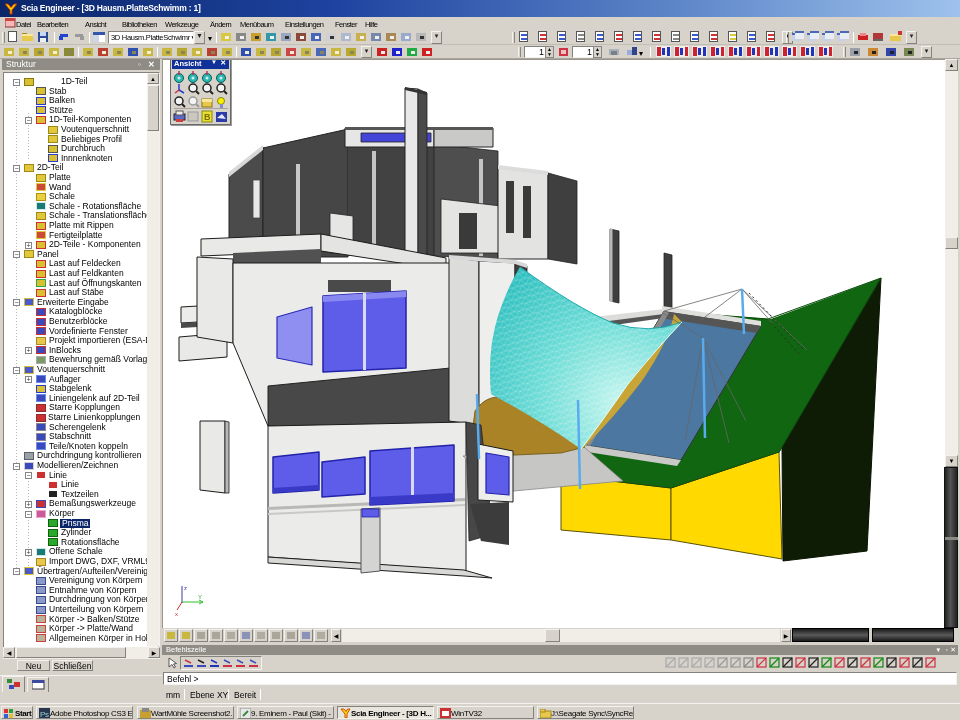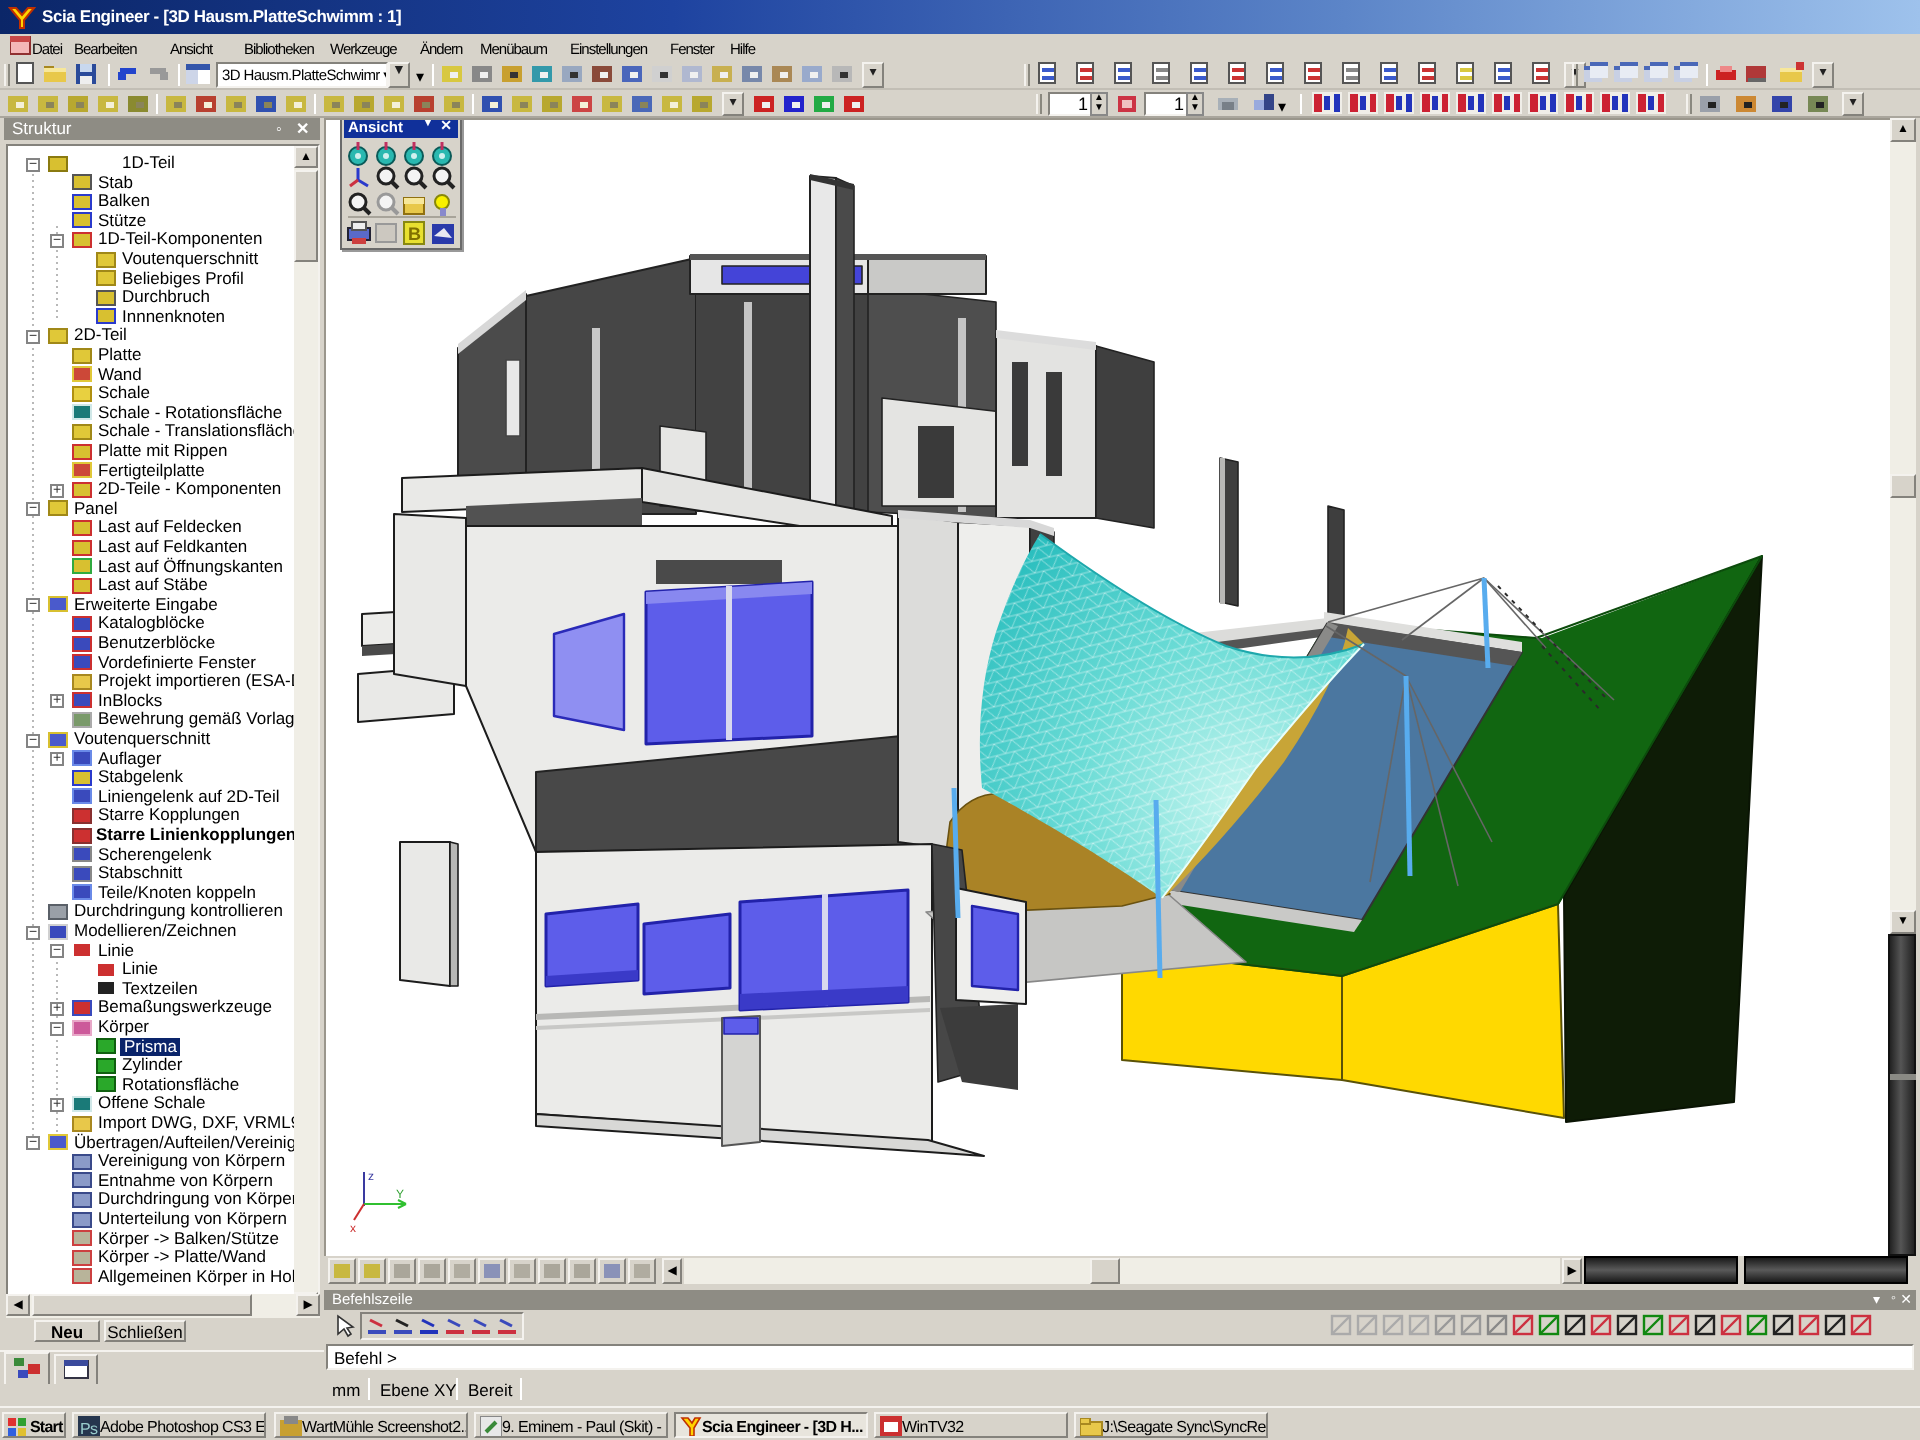--- a/index.html
+++ b/index.html
@@ -590,21 +590,21 @@
 <div class="abs" style="left:21px;top:303.1px;width:7px;height:7px;border:1px solid #848484;background:#fff;font-size:7px;line-height:5px;text-align:center;color:#333;">+</div>
 <div class="abs" style="left:32px;top:302.1px;width:10px;height:8px;background:#3a4abc;border:1px solid #6a8ae8;"></div>
 <div class="abs" style="left:45px;top:301.6px;height:9px;font-size:8.5px;line-height:9px;color:#000;white-space:nowrap;">Auflager</div>
 <div class="abs" style="left:32px;top:311.7px;width:10px;height:8px;background:#d8c030;border:1px solid #2a3acc;"></div>
 <div class="abs" style="left:45px;top:311.2px;height:9px;font-size:8.5px;line-height:9px;color:#000;white-space:nowrap;">Stabgelenk</div>
 <div class="abs" style="left:32px;top:321.3px;width:10px;height:8px;background:#3a4abc;border:1px solid #6a8ae8;"></div>
 <div class="abs" style="left:45px;top:320.8px;height:9px;font-size:8.5px;line-height:9px;color:#000;white-space:nowrap;">Liniengelenk auf 2D-Teil</div>
 <div class="abs" style="left:32px;top:330.9px;width:10px;height:8px;background:#cc3030;border:1px solid #883030;"></div>
 <div class="abs" style="left:45px;top:330.4px;height:9px;font-size:8.5px;line-height:9px;color:#000;white-space:nowrap;">Starre Kopplungen</div>
 <div class="abs" style="left:32px;top:340.5px;width:10px;height:8px;background:#cc3030;border:1px solid #883030;"></div>
-<div class="abs" style="left:44px;top:340.0px;height:9px;font-size:8.5px;line-height:9px;color:#000;white-space:nowrap;font-weight:bold;">Starre Linienkopplungen</div>
+<div class="abs" style="left:44px;top:340.0px;height:9px;font-size:8.5px;line-height:9px;color:#000;white-space:nowrap;">Starre Linienkopplungen</div>
 <div class="abs" style="left:32px;top:350.1px;width:10px;height:8px;background:#3a4abc;border:1px solid #888;"></div>
 <div class="abs" style="left:45px;top:349.6px;height:9px;font-size:8.5px;line-height:9px;color:#000;white-space:nowrap;">Scherengelenk</div>
 <div class="abs" style="left:32px;top:359.7px;width:10px;height:8px;background:#3a4abc;border:1px solid #888;"></div>
 <div class="abs" style="left:45px;top:359.2px;height:9px;font-size:8.5px;line-height:9px;color:#000;white-space:nowrap;">Stabschnitt</div>
 <div class="abs" style="left:32px;top:369.3px;width:10px;height:8px;background:#3a4abc;border:1px solid #6a8ae8;"></div>
 <div class="abs" style="left:45px;top:368.8px;height:9px;font-size:8.5px;line-height:9px;color:#000;white-space:nowrap;">Teile/Knoten koppeln</div>
 <div class="abs" style="left:20px;top:378.9px;width:10px;height:8px;background:#9aa0a8;border:1px solid #5a6068;"></div>
 <div class="abs" style="left:33px;top:378.4px;height:9px;font-size:8.5px;line-height:9px;color:#000;white-space:nowrap;">Durchdringung kontrollieren</div>
 <div class="abs" style="left:9px;top:389.5px;width:7px;height:7px;border:1px solid #848484;background:#fff;font-size:7px;line-height:5px;text-align:center;color:#333;">−</div>
 <div class="abs" style="left:20px;top:388.5px;width:10px;height:8px;background:#3a4abc;border:1px solid #d0d0d0;"></div>
@@ -654,21 +654,21 @@
 <div class="abs bev" style="left:0;top:0;width:12px;height:11px;background:#d7d3ca;font-size:6px;text-align:center;line-height:11px;">▲</div>
 <div class="abs bev" style="left:0;top:12px;width:12px;height:46px;background:#d7d3ca;"></div>
 <div class="abs bev" style="left:0;bottom:0;width:12px;height:11px;background:#d7d3ca;font-size:6px;text-align:center;line-height:11px;">▼</div>
 </div>
 </div>
 <div class="abs" style="left:3px;top:588px;width:157px;height:12px;background:#f0eee6;">
 <div class="abs bev" style="left:0;top:0;width:12px;height:11px;background:#d7d3ca;font-size:6px;text-align:center;line-height:11px;">◀</div>
 <div class="abs bev" style="left:13px;top:0;width:110px;height:11px;background:#d7d3ca;"></div>
 <div class="abs bev" style="right:0;top:0;width:12px;height:11px;background:#d7d3ca;font-size:6px;text-align:center;line-height:11px;">▶</div>
 </div>
-<div class="abs bev" style="left:17px;top:601px;width:33px;height:11px;background:#d7d3ca;font-size:8.5px;text-align:center;line-height:10px;font-weight:bold;">Neu</div>
+<div class="abs bev" style="left:17px;top:601px;width:33px;height:11px;background:#d7d3ca;font-size:8.5px;text-align:center;line-height:10px;">Neu</div>
 <div class="abs bev" style="left:52px;top:601px;width:41px;height:11px;background:#d7d3ca;font-size:8.5px;text-align:center;line-height:10px;">Schließen</div>
 <div class="abs" style="left:0;top:616px;width:162px;height:17px;border-top:1px solid #f4f2ee;">
 <div class="abs" style="left:2px;top:0px;width:23px;height:16px;background:%s;border:1px solid #84827c;border-top:1px solid #f4f2ee;border-left:1px solid #f4f2ee;border-bottom:none;">
         <svg width="14" height="11" style="position:absolute;left:4px;top:2px">
           <rect x="0" y="0" width="5" height="4" fill="#3a8a3a"></rect>
           <rect x="7" y="3" width="6" height="5" fill="#cc3030"></rect>
           <rect x="2" y="6" width="5" height="4" fill="#3a4abc"></rect>
         </svg>
       </div>
 <div class="abs" style="left:27px;top:1px;width:22px;height:15px;background:%s;border:1px solid #84827c;border-top:1px solid #f4f2ee;border-left:1px solid #f4f2ee;border-bottom:none;">

